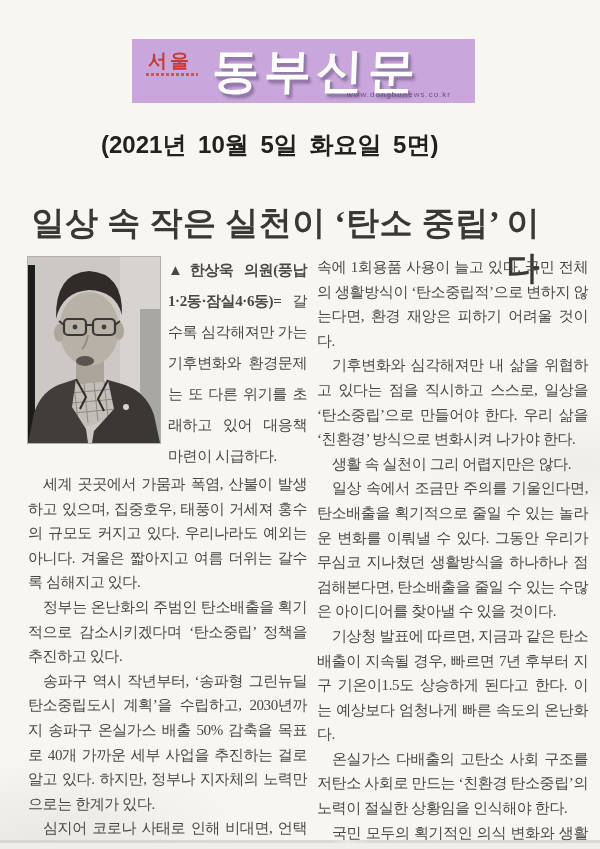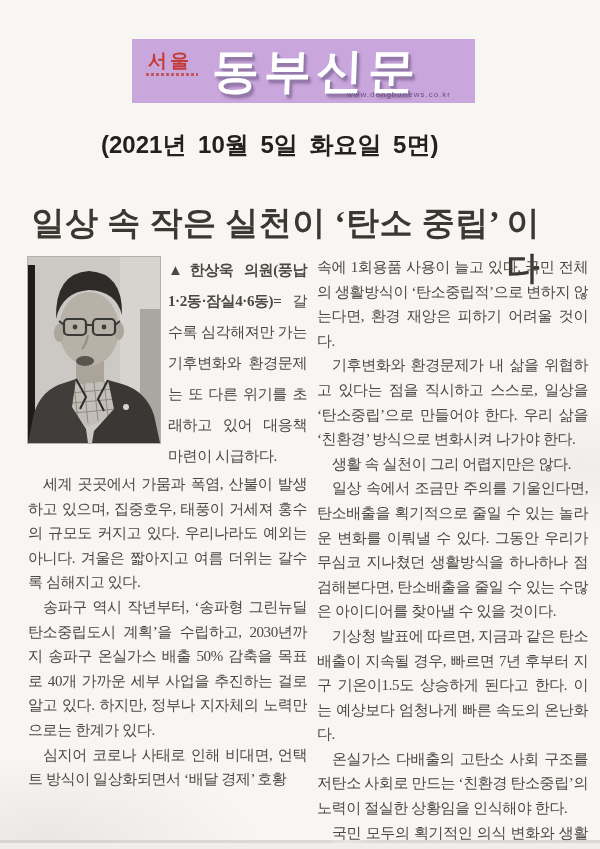--- a/index.html
+++ b/index.html
@@ -156,27 +156,28 @@
 
           <path d="M0,186 L6,156 Q14,132 36,126 L48,122 L44,150 L58,172 L60,186 Z" fill="#403d3a"></path>
           <path d="M132,186 L126,158 Q118,134 94,127 L80,123 L86,152 L66,174 L64,186 Z" fill="#3a3734"></path>
           <path d="M48,122 L58,140 L52,152" fill="none" stroke="#2e2c2a" stroke-width="2"></path>
           <path d="M80,123 L70,142 L76,154" fill="none" stroke="#2e2c2a" stroke-width="2"></path>
           <circle cx="98" cy="150" r="3" fill="#d8d5d0"></circle>
         </svg>
       </div>
       <p class="byline no-indent"><span class="byline-bold">▲한상욱 의원(풍납1·2동·잠실4·6동)=</span><span> 갈수록 심각해져만 가는 기후변화와 환경문제는 또 다른 위기를 초래하고 있어 대응책 마련이 시급하다.</span></p>
       <p class="clear">세계 곳곳에서 가뭄과 폭염, 산불이 발생하고 있으며, 집중호우, 태풍이 거세져 홍수의 규모도 커지고 있다. 우리나라도 예외는 아니다. 겨울은 짧아지고 여름 더위는 갈수록 심해지고 있다.</p>
+      <p>정부는 온난화의 주범인 탄소배출을 획기적으로 감소시키겠다며 ‘탄소중립’ 정책을 추진하고 있다.</p>
       <p>송파구 역시 작년부터, ‘송파형 그린뉴딜 탄소중립도시 계획’을 수립하고, 2030년까지 송파구 온실가스 배출 50% 감축을 목표로 40개 가까운 세부 사업을 추진하는 걸로 알고 있다. 하지만, 정부나 지자체의 노력만으로는 한계가 있다.</p>
       <p>심지어 코로나 사태로 인해 비대면, 언택트 방식이 일상화되면서 ‘배달 경제’ 호황</p>
     </div>
 
     <div class="col-right">
       <p class="no-indent">속에 1회용품 사용이 늘고 있다. 국민 전체의 생활방식이 ‘탄소중립적’으로 변하지 않는다면, 환경 재앙은 피하기 어려울 것이다.</p>
-      <p>기후변화와 환경문제가 내 삶을 위협하고 있다는 점을 직시하고 스스로, 일상을 ‘탄소중립’으로 만들어야 한다. 우리 삶을 ‘친환경’ 방식으로 변화시켜 나가야 한다.</p>
+      <p>기후변화와 심각해져만 내 삶을 위협하고 있다는 점을 직시하고 스스로, 일상을 ‘탄소중립’으로 만들어야 한다. 우리 삶을 ‘친환경’ 방식으로 변화시켜 나가야 한다.</p>
       <p>생활 속 실천이 그리 어렵지만은 않다.</p>
       <p>일상 속에서 조금만 주의를 기울인다면, 탄소배출을 획기적으로 줄일 수 있는 놀라운 변화를 이뤄낼 수 있다. 그동안 우리가 무심코 지나쳤던 생활방식을 하나하나 점검해본다면, 탄소배출을 줄일 수 있는 수많은 아이디어를 찾아낼 수 있을 것이다.</p>
       <p>기상청 발표에 따르면, 지금과 같은 탄소배출이 지속될 경우, 빠르면 7년 후부터 지구 기온이1.5도 상승하게 된다고 한다. 이는 예상보다 엄청나게 빠른 속도의 온난화다.</p>
       <p>온실가스 다배출의 고탄소 사회 구조를 저탄소 사회로 만드는 ‘친환경 탄소중립’의 노력이 절실한 상황임을 인식해야 한다.</p>
       <p>국민 모두의 획기적인 의식 변화와 생활 속 작은 실천이 모아질 때만이 친환경 탄소중립 사회를 만들 수 있다.</p>
     </div>
 
   </div>
 
   <div class="bottom-rule"></div>

